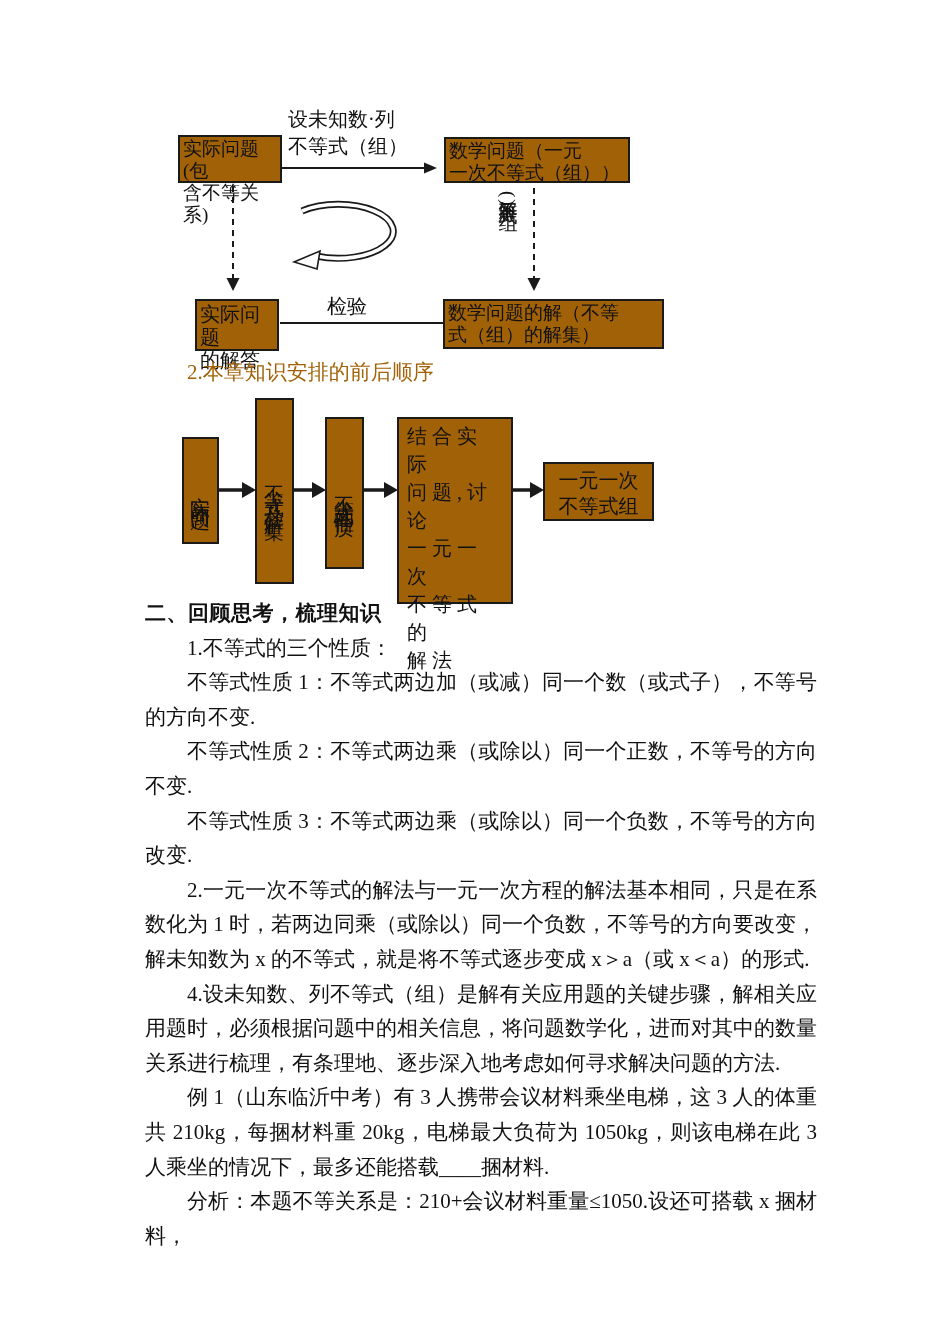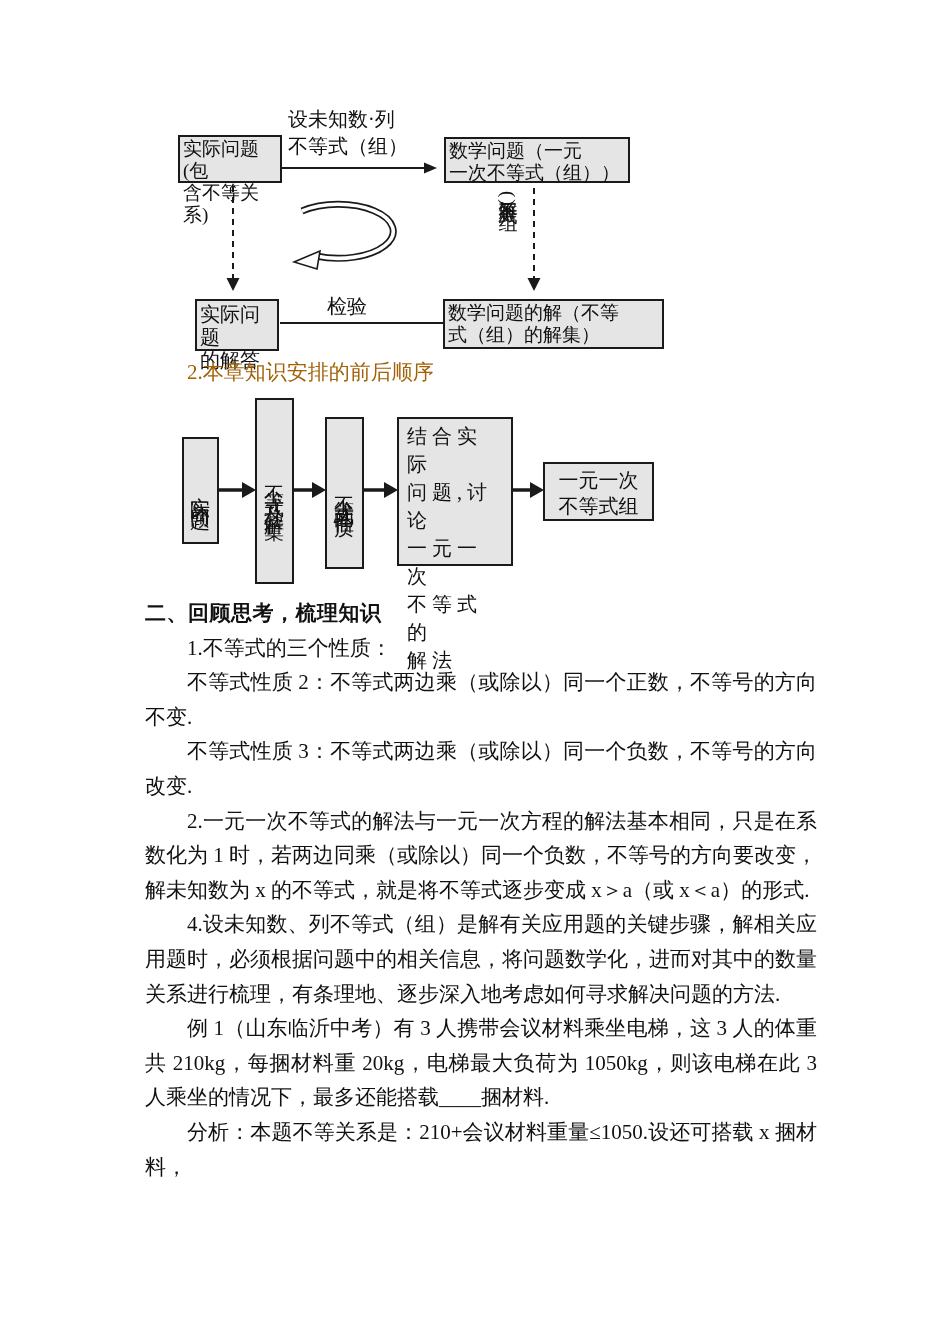--- a/index.html
+++ b/index.html
@@ -5,21 +5,21 @@
   html,body{margin:0;padding:0;background:#ffffff;}
   .page{
     position:relative;width:950px;height:1344px;background:#ffffff;overflow:hidden;
     font-family:"Liberation Serif","DejaVu Serif",serif;color:#1a1a1a;
   }
   .layer{position:absolute;left:0;top:0;width:950px;height:1344px;}
   svg.arrows{position:absolute;left:0;top:0;pointer-events:none;}
 
   
   .box{
-    position:absolute;box-sizing:border-box;border:2px solid #1a1a1a;background:#e5e5e5;
+    position:absolute;box-sizing:border-box;border:2px solid #1a1a1a;background:#a16207;
     white-space:pre-line;font-size:19px;line-height:22px;padding:1px 3px;color:#111;
   }
   #b-problem   {left:178px;top:135px;width:104px;height:48px;}
   #b-math      {left:444px;top:137px;width:186px;height:46px;}
   #b-answer    {left:195px;top:299px;width:84px;height:52px;font-size:20px;line-height:23px;padding-top:2px;}
   #b-solution  {left:443px;top:299px;width:221px;height:50px;}
 
   .lbl{position:absolute;white-space:pre-line;font-size:20px;line-height:27px;color:#111;}
   #l-formulate{left:288px;top:106px;}
   #l-check    {left:327px;top:293px;}
@@ -30,21 +30,21 @@
 
   
   .vbox{display:flex;align-items:center;justify-content:center;}
   .vbox span{writing-mode:vertical-lr;text-orientation:upright;font-size:20px;}
   #b-practical {left:182px;top:437px;width:37px;height:107px;}
   #b-practical span{letter-spacing:5px;}
   #b-ineqset   {left:255px;top:398px;width:39px;height:186px;}
   #b-ineqset span{letter-spacing:6px;}
   #b-props     {left:325px;top:417px;width:39px;height:152px;}
   #b-props span{letter-spacing:4px;}
-  #b-discuss   {left:397px;top:417px;width:116px;height:149px;font-size:20px;line-height:28px;letter-spacing:5px;padding:3px 15px 0 8px;}
+  #b-discuss   {left:397px;top:417px;width:116px;height:187px;font-size:20px;line-height:28px;letter-spacing:5px;padding:3px 15px 0 8px;}
   #b-system    {left:543px;top:462px;width:111px;height:59px;font-size:20px;line-height:26px;text-align:center;padding-top:3px;}
 
   
   #order-title{position:absolute;left:145px;top:358px;width:672px;margin:0;font-size:21px;text-indent:2em;color:#a16207;}
   #textflow{position:absolute;left:145px;top:596px;width:672px;}
   #textflow p{margin:0;font-size:21px;line-height:34.6px;text-align:justify;text-indent:2em;color:#111;}
   #textflow p.sec{
     font-family:"Liberation Sans","DejaVu Sans",sans-serif;font-weight:bold;
     text-indent:0;text-align:left;letter-spacing:0.5px;
   }
@@ -130,20 +130,21 @@
 一元一次
 不等式的
 解法</div>
     <div class="box" id="b-system">一元一次
 不等式组</div>
   </div>
 
   <div id="textflow">
     <p class="sec">二、回顾思考，梳理知识</p>
     <p>1.不等式的三个性质：</p>
+    <p>不等式性质 1：不等式两边加（或减）同一个数（或式子），不等号的方向不变.</p>
     <p>不等式性质 2：不等式两边乘（或除以）同一个正数，不等号的方向不变.</p>
     <p>不等式性质 3：不等式两边乘（或除以）同一个负数，不等号的方向改变.</p>
     <p>2.一元一次不等式的解法与一元一次方程的解法基本相同，只是在系数化为 1 时，若两边同乘（或除以）同一个负数，不等号的方向要改变，解未知数为 x 的不等式，就是将不等式逐步变成 x＞a（或 x＜a）的形式.</p>
     <p>4.设未知数、列不等式（组）是解有关应用题的关键步骤，解相关应用题时，必须根据问题中的相关信息，将问题数学化，进而对其中的数量关系进行梳理，有条理地、逐步深入地考虑如何寻求解决问题的方法.</p>
     <p><span class="bold">例 1</span><span>（山东临沂中考）有 3 人携带会议材料乘坐电梯，这 3 人的体重共 210kg，每捆材料重 20kg，电梯最大负荷为 1050kg，则该电梯在此 3 人乘坐的情况下，最多还能搭载____捆材料.</span></p>
     <p>分析：本题不等关系是：210+会议材料重量≤1050.设还可搭载 x 捆材料，</p>
   </div>
 
 </div>
 

